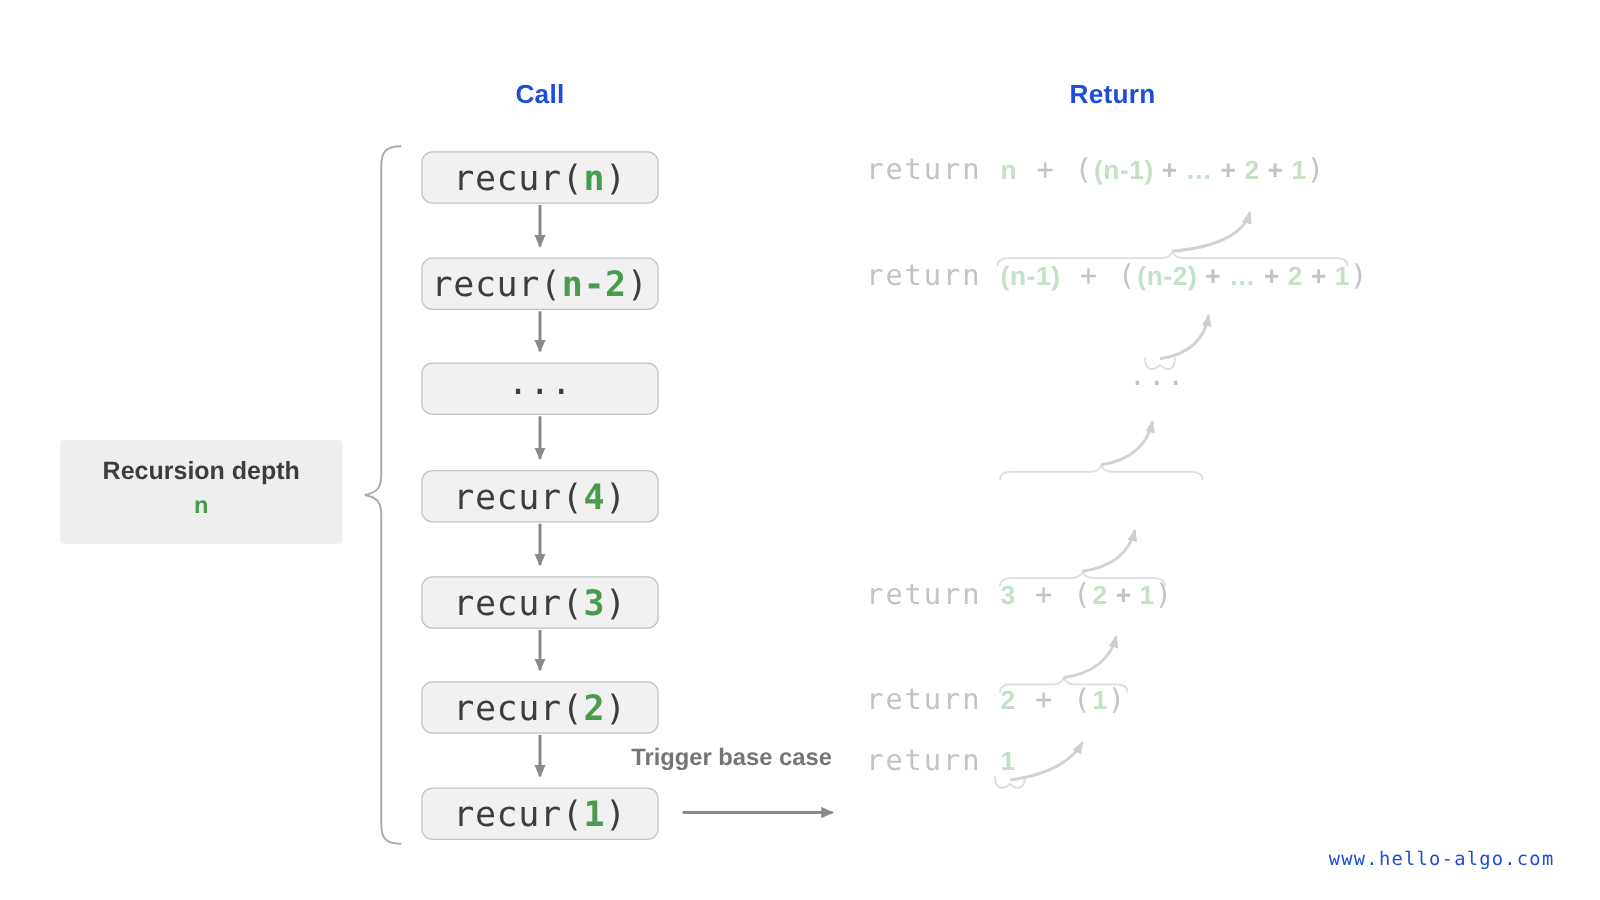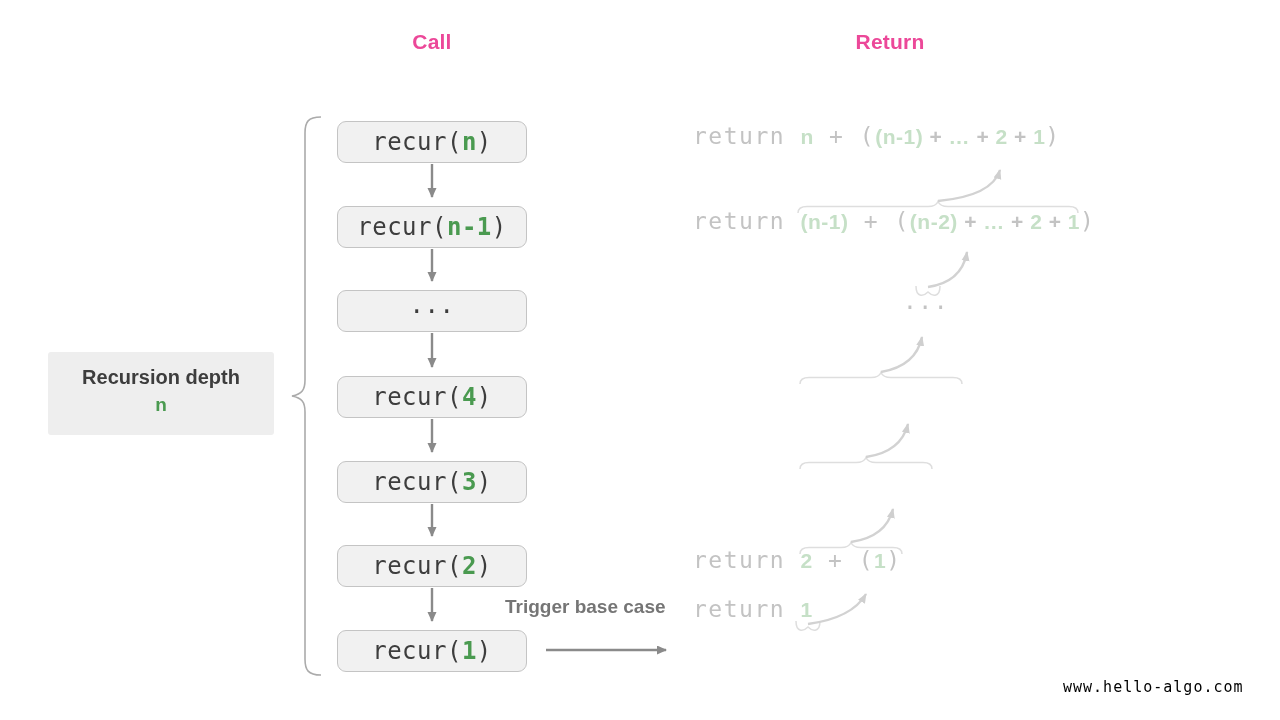--- a/index.html
+++ b/index.html
@@ -3,32 +3,32 @@
 <meta charset="utf-8">
 <style>
   html,body{margin:0;padding:0;background:#ffffff;}
   .stage{
     position:relative;width:1280px;height:720px;background:#ffffff;overflow:hidden;
     font-family:"Liberation Sans",sans-serif;
   }
   svg.overlay{position:absolute;left:0;top:0;width:1280px;height:720px;pointer-events:none;}
 
   .col-header{
-    position:absolute;top:30px;font-size:21px;font-weight:700;color:#ec4899;
+    position:absolute;top:64px;font-size:21px;font-weight:700;color:#1d4ed8;
     text-align:center;letter-spacing:.2px;
   }
   .hdr-call{left:378px;width:108px;}
   .hdr-return{left:831px;width:118px;}
 
   .call-box{
     position:absolute;left:337px;width:190px;height:42px;box-sizing:border-box;
     background:#f1f1f1;border:1.5px solid #c4c4c4;border-radius:9px;
     display:flex;align-items:center;justify-content:center;white-space:pre;
   }
-  .call-box .seg{font-size:24px;text-align:right;}
+  .call-box .seg{font-size:28px;text-align:right;}
   .call-box .seg.m{font-family:"DejaVu Sans Mono","Liberation Mono",monospace;letter-spacing:.5px;}
   .call-box .seg.dk{color:#3d3d3d;}
   .call-box .seg.gn{color:#4a9a50;font-weight:700;}
   .call-box.dots .seg{position:relative;top:-6px;}
 
   .ret-line{
     position:absolute;left:693px;height:30px;line-height:19px;white-space:pre;
   }
   .ret-line .seg.m{font-family:"DejaVu Sans Mono","Liberation Mono",monospace;font-size:23px;letter-spacing:1.5px;}
   .ret-line .seg.s{font-family:"Liberation Sans",sans-serif;font-weight:700;font-size:21px;letter-spacing:.5px;}
@@ -45,21 +45,21 @@
   .depth-value{margin-top:5px;font-size:19px;font-weight:700;color:#4a9a50;}
 
   .trigger-label{
     position:absolute;left:505px;top:596px;width:210px;text-align:left;
     font-size:19px;font-weight:700;color:#757575;
   }
 
   .watermark{
     position:absolute;left:1063px;top:678px;
     font-family:"DejaVu Sans Mono","Liberation Mono",monospace;
-    font-size:15px;color:#000000;letter-spacing:1px;
+    font-size:15px;color:#1d4ed8;letter-spacing:1px;
   }
 </style>
 </head>
 <body>
 
 <div class="stage">
 
   <svg class="overlay" viewBox="0 0 1280 720">
     <defs>
       <marker id="ah-dark" markerWidth="11" markerHeight="10" refX="9" refY="4.5" orient="auto" markerUnits="userSpaceOnUse">
@@ -99,30 +99,31 @@
       <path d="M866,457 Q901,452 908,424" marker-end="url(#ah-light)"></path>
       <path d="M851,542 Q886,537 893,509" marker-end="url(#ah-light)"></path>
       <path d="M808,624 Q852,618 866,594" marker-end="url(#ah-light)"></path>
     </g>
   </svg>
 
   <div class="col-header hdr-call">Call</div>
   <div class="col-header hdr-return">Return</div>
 
   <div class="call-box" style="top:121px"><span class="seg dk m">recur(</span><span class="seg gn m">n</span><span class="seg dk m">)</span></div>
-  <div class="call-box" style="top:206px"><span class="seg dk m">recur(</span><span class="seg gn m">n-1</span><span class="seg dk m">)</span></div>
+  <div class="call-box" style="top:206px"><span class="seg dk m">recur(</span><span class="seg gn m">n-2</span><span class="seg dk m">)</span></div>
   <div class="call-box dots" style="top:290px"><span class="seg dk m">...</span></div>
   <div class="call-box" style="top:376px"><span class="seg dk m">recur(</span><span class="seg gn m">4</span><span class="seg dk m">)</span></div>
   <div class="call-box" style="top:461px"><span class="seg dk m">recur(</span><span class="seg gn m">3</span><span class="seg dk m">)</span></div>
   <div class="call-box" style="top:545px"><span class="seg dk m">recur(</span><span class="seg gn m">2</span><span class="seg dk m">)</span></div>
   <div class="call-box" style="top:630px"><span class="seg dk m">recur(</span><span class="seg gn m">1</span><span class="seg dk m">)</span></div>
 
   <div class="ret-line" style="top:127px"><span class="seg lg m">return </span><span class="seg lgn s">n</span><span class="seg lg m"> + (</span><span class="seg lgn s">(n-1)</span><span class="seg lg s"> + </span><span class="seg lgn s">…</span><span class="seg lg s"> + </span><span class="seg lgn s">2</span><span class="seg lg s"> + </span><span class="seg lgn s">1</span><span class="seg lg m">)</span></div>
   <div class="ret-line" style="top:212px"><span class="seg lg m">return </span><span class="seg lgn s">(n-1)</span><span class="seg lg m"> + (</span><span class="seg lgn s">(n-2)</span><span class="seg lg s"> + </span><span class="seg lgn s">…</span><span class="seg lg s"> + </span><span class="seg lgn s">2</span><span class="seg lg s"> + </span><span class="seg lgn s">1</span><span class="seg lg m">)</span></div>
   <div class="ret-line dots" style="top:296px"><span class="seg lg m">...</span></div>
+  <div class="ret-line" style="top:467px"><span class="seg lg m">return </span><span class="seg lgn s">3</span><span class="seg lg m"> + (</span><span class="seg lgn s">2</span><span class="seg lg s"> + </span><span class="seg lgn s">1</span><span class="seg lg m">)</span></div>
   <div class="ret-line" style="top:551px"><span class="seg lg m">return </span><span class="seg lgn s">2</span><span class="seg lg m"> + (</span><span class="seg lgn s">1</span><span class="seg lg m">)</span></div>
   <div class="ret-line" style="top:600px"><span class="seg lg m">return </span><span class="seg lgn s">1</span></div>
 
   <div class="depth-box">
     <div class="depth-title">Recursion depth</div>
     <div class="depth-value">n</div>
   </div>
 
   <div class="trigger-label">Trigger base case</div>
 

